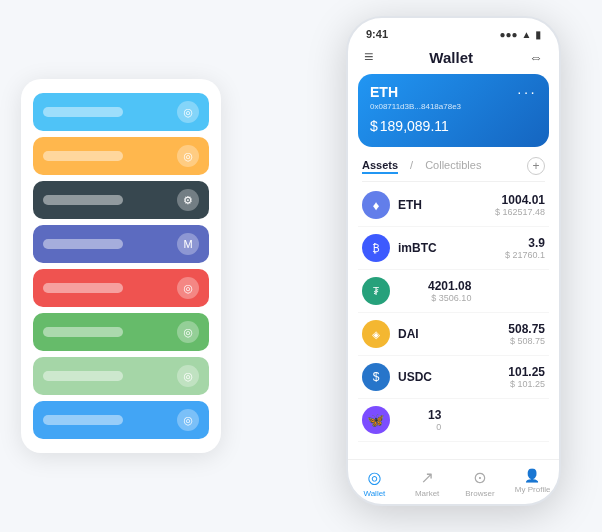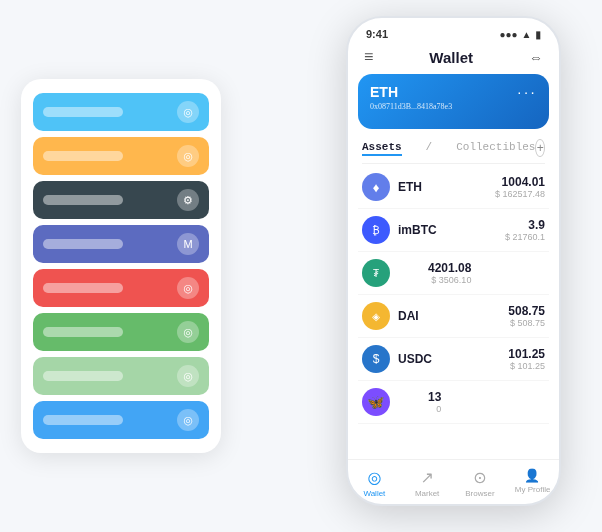--- a/index.html
+++ b/index.html
@@ -140,45 +140,42 @@
       font-size: 14px;
       font-weight: 700;
     }
     .eth-card-dots {
       font-size: 14px;
       letter-spacing: 2px;
     }
     .eth-card-address {
       font-size: 8px;
       opacity: 0.8;
-      margin-bottom: 8px;
-      font-family: Liberation Serif, serif;
     }
     .eth-card-balance {
       font-size: 22px;
       font-weight: 700;
     }
     .eth-card-balance span {
       font-size: 14px;
       font-weight: 400;
       margin-right: 2px;
     }
 
     
     .assets-header {
       display: flex;
       justify-content: space-between;
       align-items: center;
       padding: 0 14px 6px;
     }
     .assets-tabs {
       display: flex;
-      gap: 24px;
+      gap: 12px;
       font-size: 11px;
-      font-family: Liberation Mono, monospace;
     }
     .assets-tab-active {
       color: #1a1a2e;
       font-weight: 600;
       border-bottom: 2px solid #2196F3;
       padding-bottom: 1px;
     }
     .assets-tab-inactive {
       color: #aaa;
     }
@@ -343,20 +340,23 @@
       <span class="header-title">Wallet</span>
       <span class="header-expand-icon">⇔</span>
     </div>
 
     <div class="eth-card">
       <div class="eth-card-header">
         <span class="eth-card-name">ETH</span>
         <span class="eth-card-dots">···</span>
       </div>
       <div class="eth-card-address">0x08711d3B...8418a78e3</div>
+      <div class="eth-card-balance">
+        <span>$</span><span>189,089.11</span>
+      </div>
     </div>
 
     <div class="assets-header">
       <div class="assets-tabs">
         <span class="assets-tab-active">Assets</span>
         <span style="color:#aaa;">/</span>
         <span class="assets-tab-inactive">Collectibles</span>
       </div>
       <div class="assets-add">+</div>
     </div>

